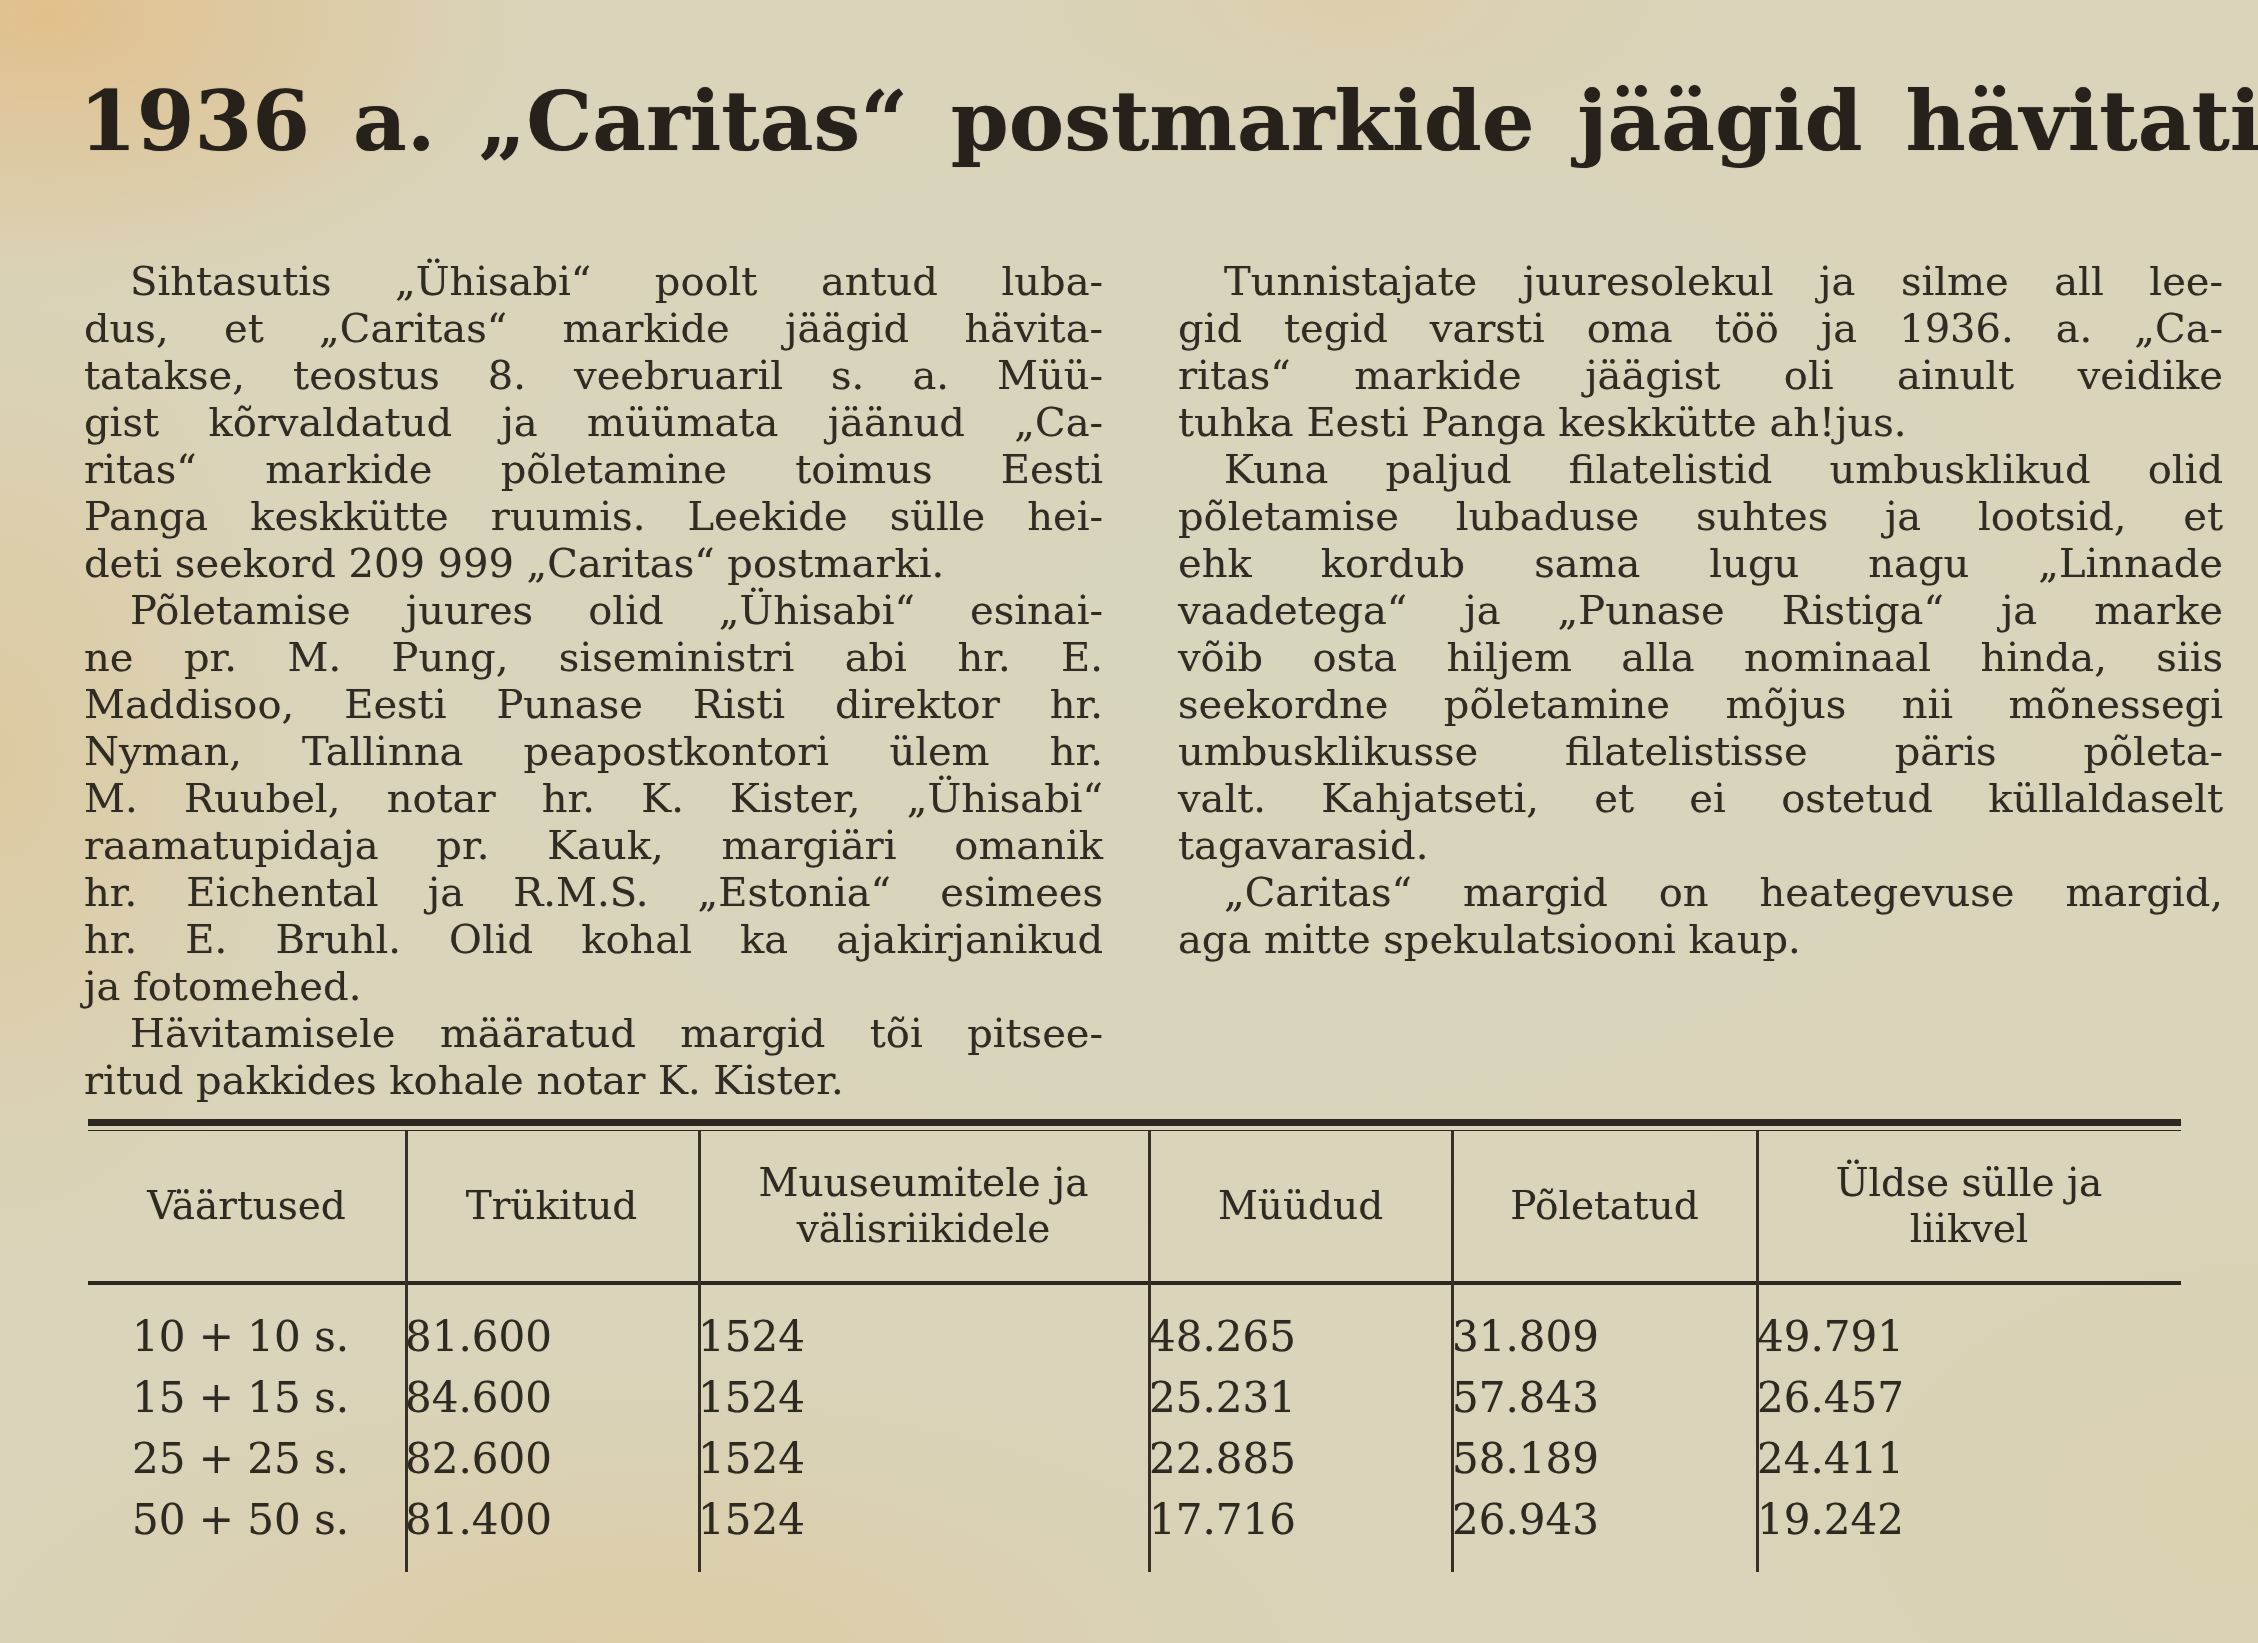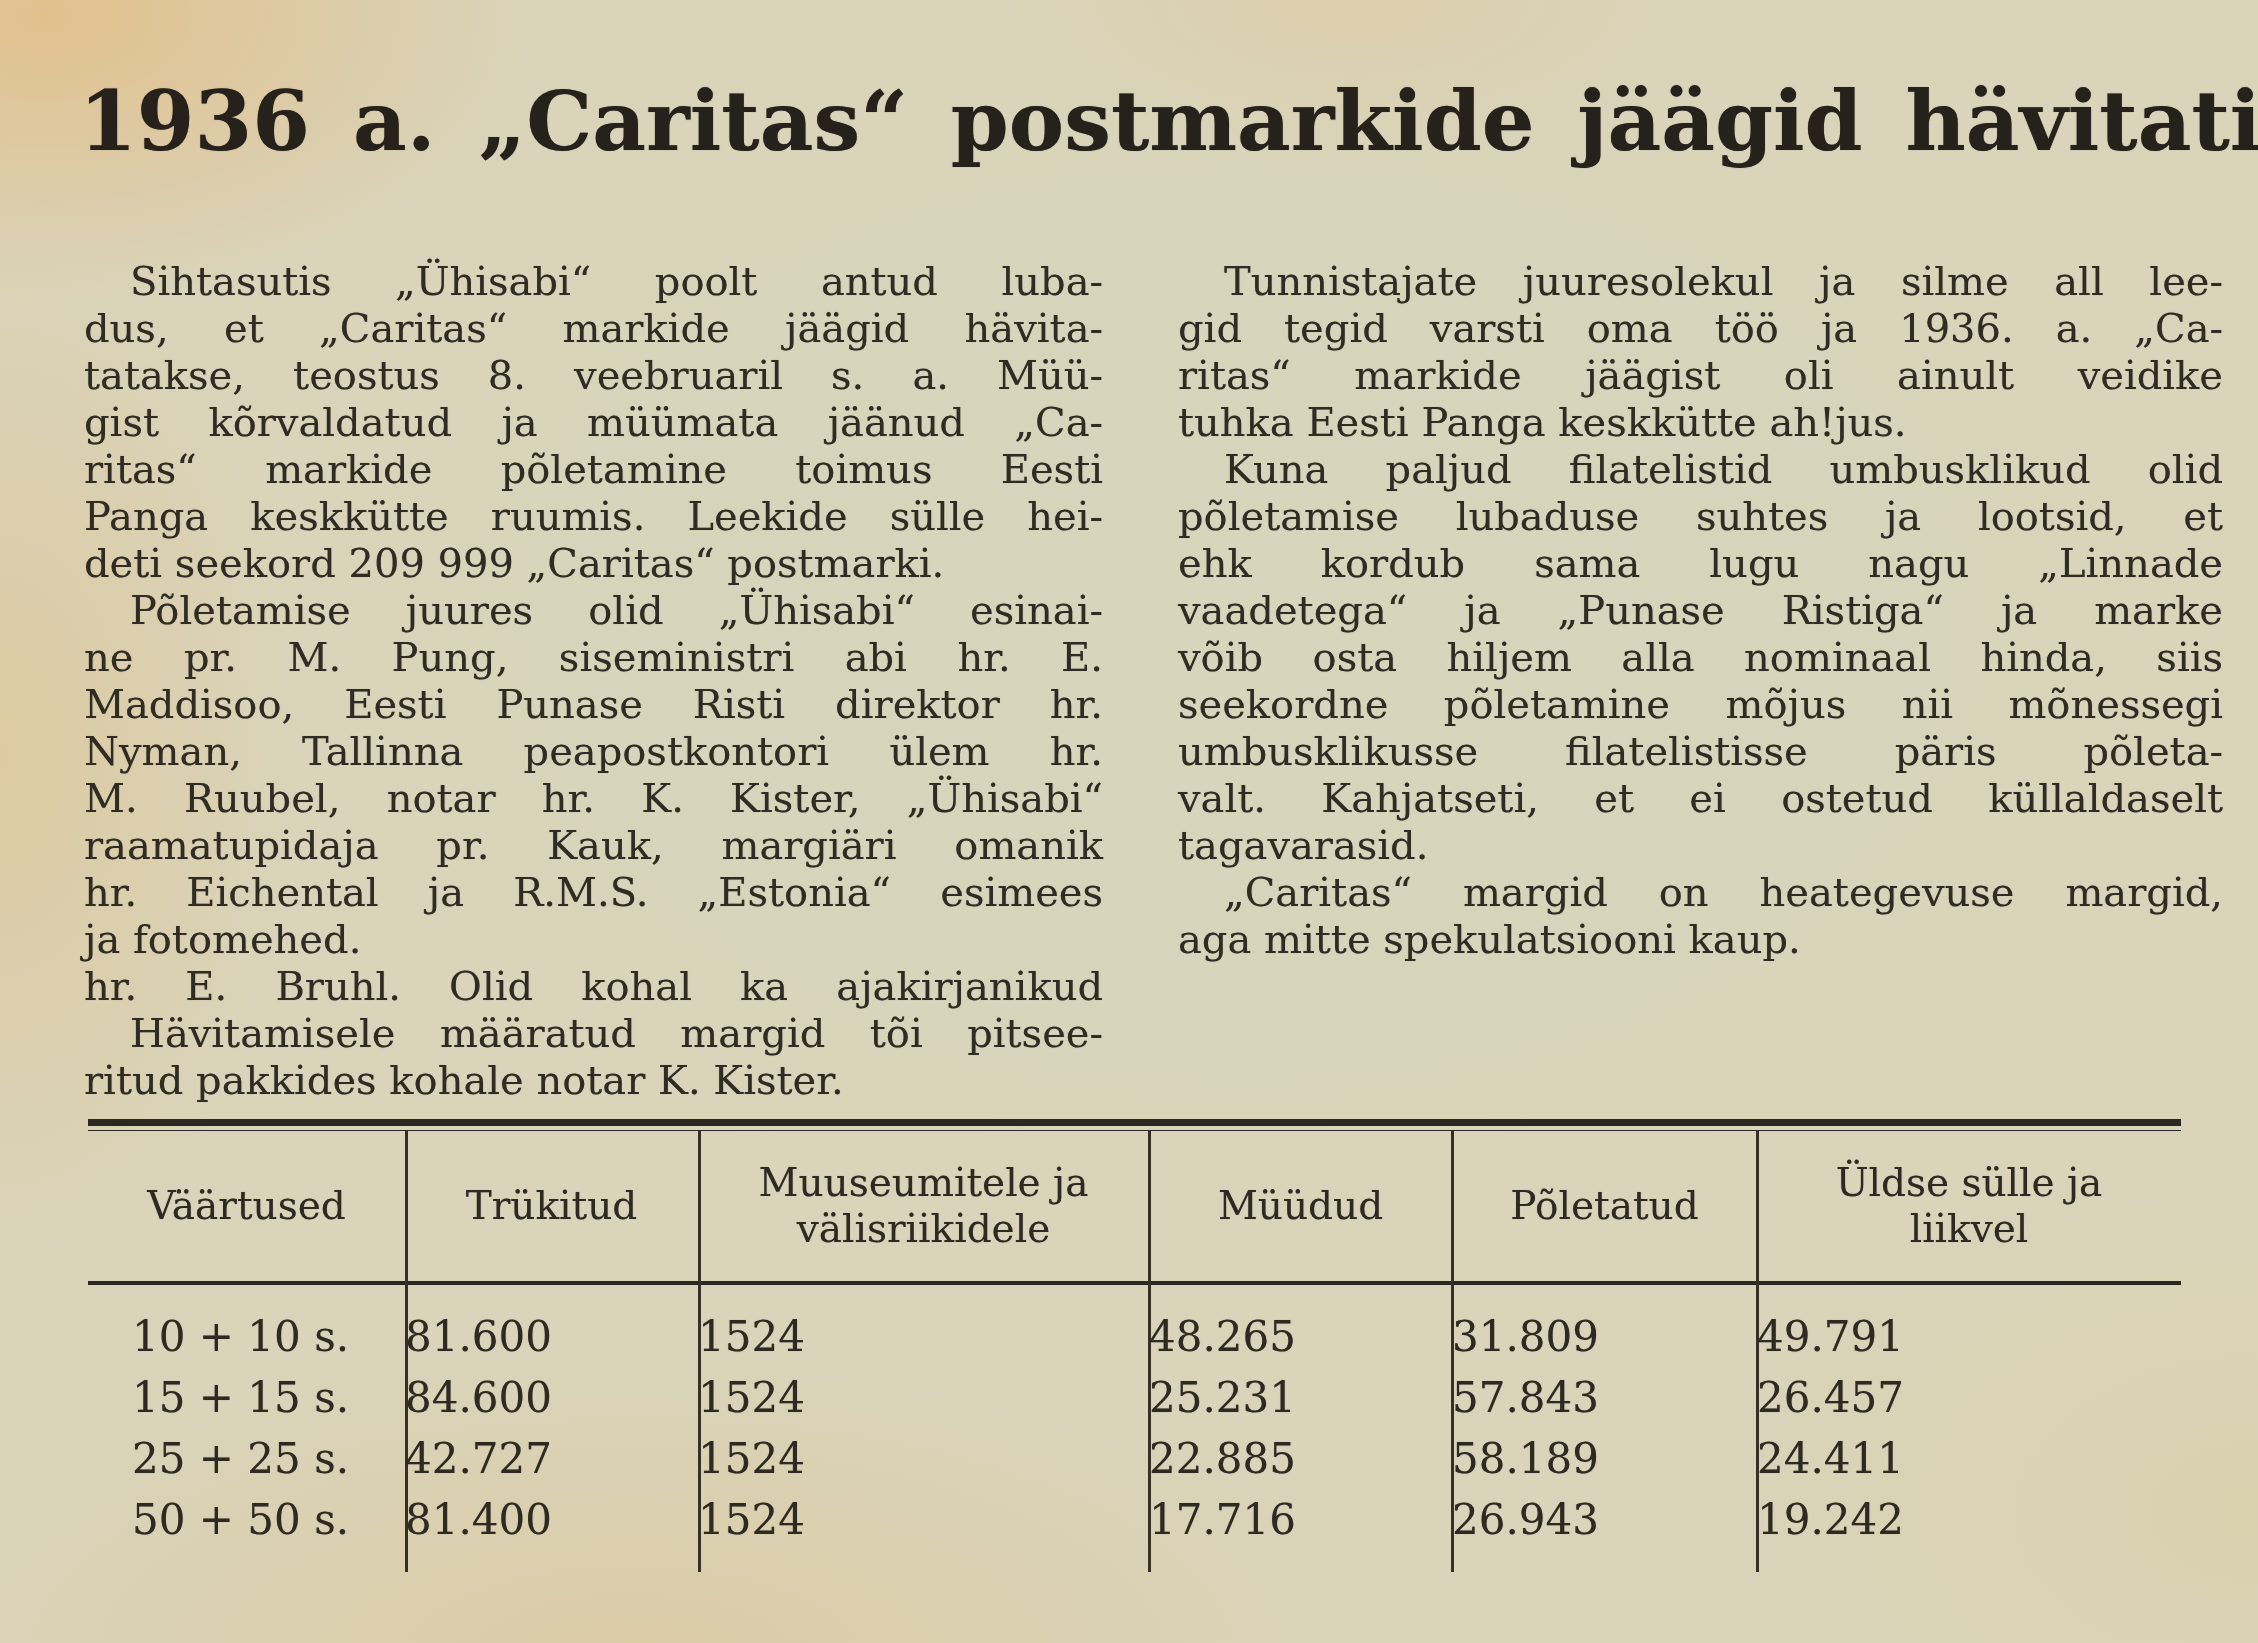--- a/index.html
+++ b/index.html
@@ -84,22 +84,22 @@
       <div class="line jl">Panga keskkütte ruumis. Leekide sülle hei-</div>
       <div class="line">deti seekord 209 999 „Caritas“ postmarki.</div>
 
       <div class="line jl ind">Põletamise juures olid „Ühisabi“ esinai-</div>
       <div class="line jl">ne pr. M. Pung, siseministri abi hr. E.</div>
       <div class="line jl">Maddisoo, Eesti Punase Risti direktor hr.</div>
       <div class="line jl">Nyman, Tallinna peapostkontori ülem hr.</div>
       <div class="line jl">M. Ruubel, notar hr. K. Kister, „Ühisabi“</div>
       <div class="line jl">raamatupidaja pr. Kauk, margiäri omanik</div>
       <div class="line jl">hr. Eichental ja R.M.S. „Estonia“ esimees</div>
+      <div class="line jl">hr. E. Bruhl. Olid kohal ka ajakirjanikud</div>
       <div class="line">ja fotomehed.</div>
-      <div class="line jl">hr. E. Bruhl. Olid kohal ka ajakirjanikud</div>
 
       <div class="line jl ind">Hävitamisele määratud margid tõi pitsee-</div>
       <div class="line">ritud pakkides kohale notar K. Kister.</div>
     </div>
 
     <div class="col-right">
       <div class="line jl ind">Tunnistajate juuresolekul ja silme all lee-</div>
       <div class="line jl">gid tegid varsti oma töö ja 1936. a. „Ca-</div>
       <div class="line jl">ritas“ markide jäägist oli ainult veidike</div>
       <div class="line">tuhka Eesti Panga keskkütte ah!jus.</div>
@@ -164,21 +164,21 @@
       <div class="tr">
         <div class="td td-first">15 + 15 s.</div>
         <div class="td">84.600</div>
         <div class="td">1524</div>
         <div class="td">25.231</div>
         <div class="td">57.843</div>
         <div class="td">26.457</div>
       </div>
       <div class="tr">
         <div class="td td-first">25 + 25 s.</div>
-        <div class="td">42.727</div>
+        <div class="td">82.600</div>
         <div class="td">1524</div>
         <div class="td">22.885</div>
         <div class="td">58.189</div>
         <div class="td">24.411</div>
       </div>
       <div class="tr">
         <div class="td td-first">50 + 50 s.</div>
         <div class="td">81.400</div>
         <div class="td">1524</div>
         <div class="td">17.716</div>

